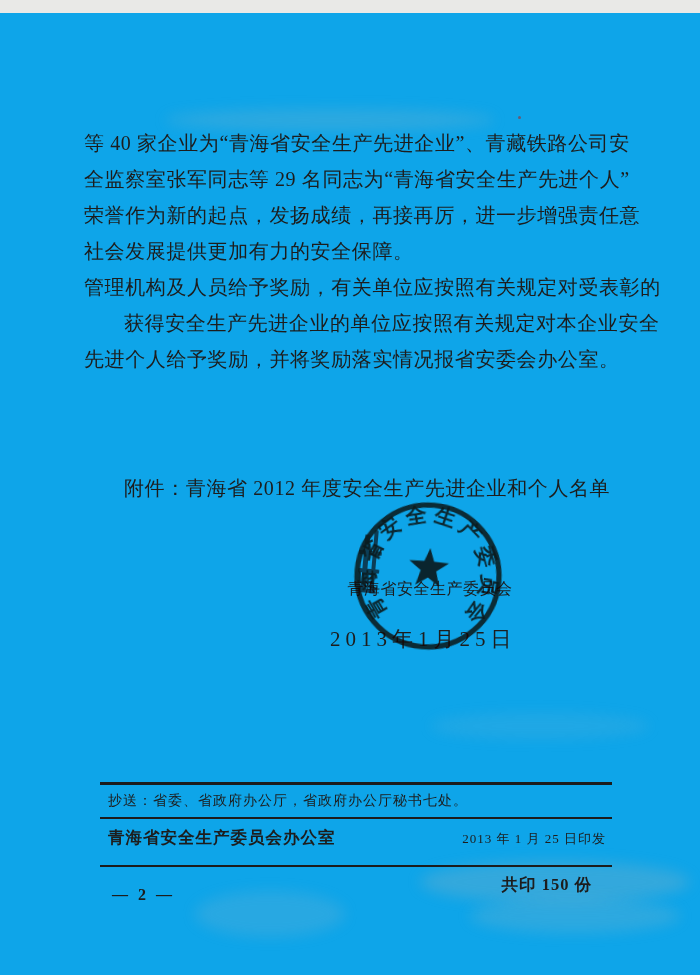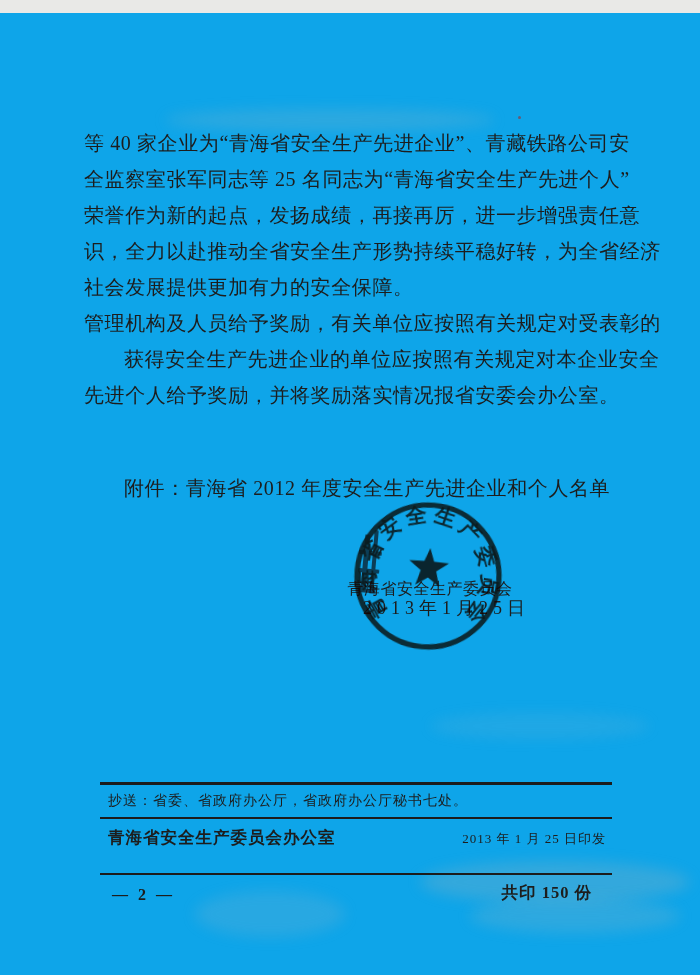--- a/index.html
+++ b/index.html
@@ -19,35 +19,35 @@
   .attachment{
     position:absolute;left:124px;top:462px;
     font-size:20px;letter-spacing:.6px;white-space:nowrap;
   }
   
   .signature{
     position:absolute;left:330px;top:566px;width:200px;
     font-size:16px;letter-spacing:.5px;text-align:center;white-space:nowrap;
   }
   .sign-date{
-    position:absolute;left:330px;top:583px;width:200px;
-    font-size:18px;letter-spacing:5px;text-align:right;white-space:nowrap;
+    position:absolute;left:330px;top:612px;width:200px;
+    font-size:21px;letter-spacing:5px;text-align:left;white-space:nowrap;
   }
   
   .seal{
     position:absolute;left:350px;top:485px;width:156px;height:156px;
     mix-blend-mode:multiply;opacity:.93;
     transform:rotate(5deg);
   }
   
   .footer{position:absolute;left:100px;top:769px;width:512px;}
   .rule{background:#1c1c1c;height:2.6px;width:100%;}
   .rule.thin{height:2px;}
   .cc-line{padding:7px 0 7px 8px;font-size:14px;letter-spacing:1px;white-space:nowrap;}
-  .issuer-row{display:flex;justify-content:space-between;align-items:baseline;padding:8px 6px 24px 8px;}
+  .issuer-row{display:flex;justify-content:space-between;align-items:baseline;padding:8px 6px 16px 8px;}
   .issuer{font-size:16.5px;font-weight:bold;letter-spacing:1px;white-space:nowrap;}
   .print-date{font-size:13px;letter-spacing:1px;white-space:nowrap;}
   .copies{padding:7px 20px 0 0;text-align:right;font-size:16.5px;letter-spacing:1px;font-weight:bold;}
   .pagenum{
     position:absolute;left:112px;top:873px;
     font-size:16px;font-weight:bold;letter-spacing:3px;white-space:nowrap;
   }
   
   .smudge{position:absolute;border-radius:50%;filter:blur(7px);pointer-events:none;}
   .sm1{left:165px;top:96px;width:330px;height:22px;background:rgba(190,188,182,.18);}
@@ -64,23 +64,22 @@
 
   <div class="smudge sm1"></div>
   <div class="smudge sm2"></div>
   <div class="smudge sm3"></div>
   <div class="smudge sm4"></div>
   <div class="smudge sm5"></div>
   <div class="speck"></div>
 
   <div class="bodytext">
     <div class="bodyline">等 40 家企业为“青海省安全生产先进企业”、青藏铁路公司安</div>
-    <div class="bodyline">全监察室张军同志等 25 名同志为“青海省安全生产先进个人”</div>
+    <div class="bodyline">全监察室张军同志等 29 名同志为“青海省安全生产先进个人”</div>
     <div class="bodyline">荣誉作为新的起点，发扬成绩，再接再厉，进一步增强责任意</div>
-    <div class="bodyline">识，全力以赴推动全省安全生产形势持续平稳好转，为全省经济</div>
     <div class="bodyline">社会发展提供更加有力的安全保障。</div>
     <div class="bodyline">管理机构及人员给予奖励，有关单位应按照有关规定对受表彰的</div>
     <div class="bodyline indent">获得安全生产先进企业的单位应按照有关规定对本企业安全</div>
     <div class="bodyline">先进个人给予奖励，并将奖励落实情况报省安委会办公室。</div>
   </div>
 
   <div class="attachment">附件：青海省 2012 年度安全生产先进企业和个人名单</div>
 
   <div class="signature">青海省安全生产委员会</div>
   <div class="sign-date">2013年1月25日</div>

